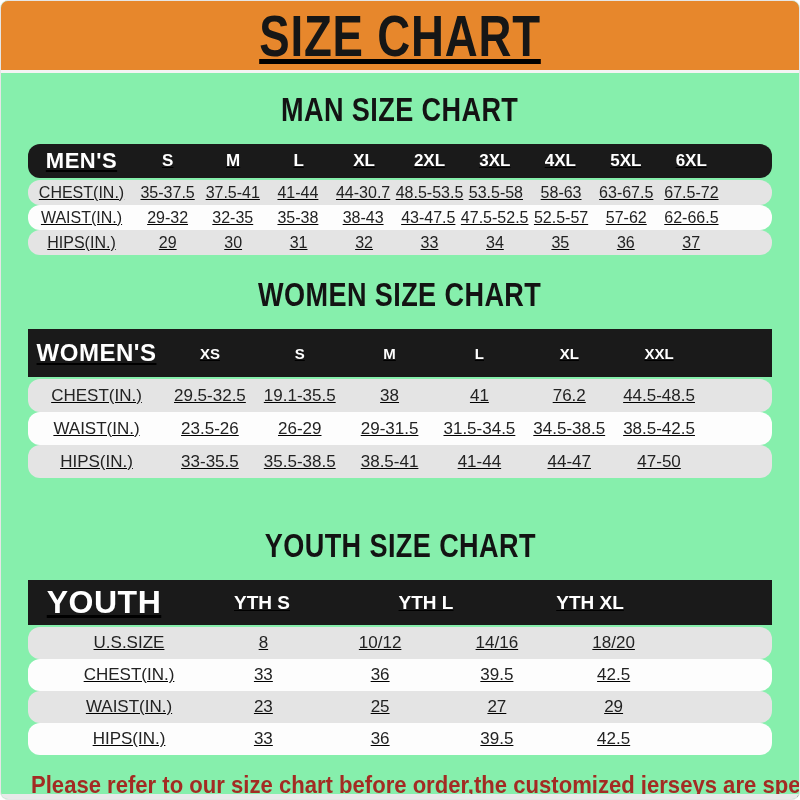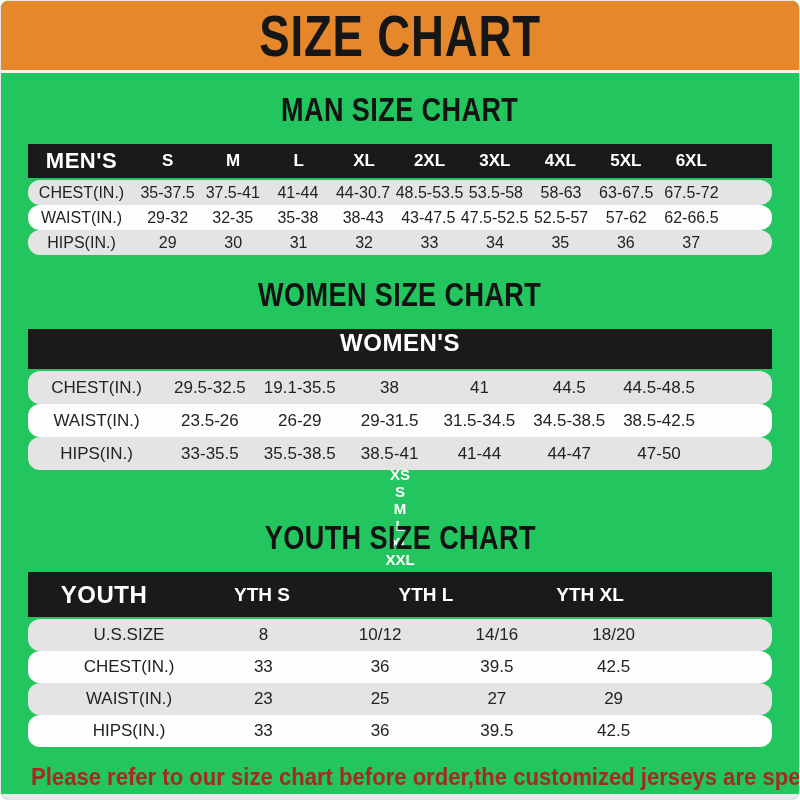--- a/index.html
+++ b/index.html
@@ -1,25 +1,26 @@
 <!DOCTYPE html>
 <html><head>
 <meta charset="utf-8">
 <style>
   * { margin:0; padding:0; box-sizing:border-box; }
   html,body { background:#ffffff; }
   body { width:800px; height:800px; font-family:"Liberation Sans", sans-serif; }
 
   .page {
     width:800px; height:800px;
-    background:#22c55e;
+    background:#86efac;
     border:1px solid #e6e6e6;
     border-radius:8px;
     overflow:hidden;
     position:relative;
+    text-decoration:underline;
   }
 
   
   .banner {
     height:72px;
     background:#E7872C;
     display:flex; align-items:center; justify-content:center;
     border-bottom:3px solid #f4f4f4;
   }
   .banner-title {
@@ -59,40 +60,40 @@
     margin-bottom:2px;
   }
   .trow { display:flex; align-items:center; color:#232323;border-radius:12px; }
   .trow.gray  { background:#E4E4E4; }
   .trow.white { background:#fdfdfd; }
 
   .tlabel { text-align:center; }
   .tcell  { flex:1 1 0; text-align:center; white-space:nowrap; }
 
   
-  .men .thead { height:34px; }
+  .men .thead { height:34px;border-radius:12px; }
   .men .trow  { height:25px; font-size:16px; }
   .men .tlabel { width:107px; flex:0 0 107px; }
   .men .thead .tlabel { font-size:22px; font-weight:800; letter-spacing:0.5px; }
   .men .thead .tcell  { font-size:17px; font-weight:600; }
   .men .spacer { flex:0 0 48px; }
 
   
-  .women .thead { height:40px;flex-direction:column; }
+  .women .thead { height:48px; }
   .women .trow  { height:33px; font-size:17px; }
   .women .tlabel { width:137px; flex:0 0 137px; }
   .women .thead .tlabel { font-size:24px; font-weight:800; letter-spacing:0.5px; }
   .women .thead .tcell  { font-size:15px; font-weight:600; }
   .women .spacer { flex:0 0 68px; }
 
   
   .youth .thead { height:45px; }
   .youth .trow  { height:32px; font-size:17px;padding-left:25px; }
   .youth .tlabel { width:152px; flex:0 0 152px; }
-  .youth .thead .tlabel { font-size:24px; font-weight:800; letter-spacing:0.5px; }
+  .youth .thead .tlabel { font-size:32px; font-weight:800; letter-spacing:0.5px; }
   .youth .thead .tcell  { font-size:19px; font-weight:600; }
   .youth .spacer { flex:0 0 100px; }
 
   
   .footer-note {
     margin:12px 0 0 30px;
     color:#A32B23;
     line-height:35px;
     transform-origin:left top;
   }
@@ -190,21 +191,21 @@
       <span class="tcell">XL</span>
       <span class="tcell">XXL</span>
       <span class="spacer"></span>
     </div>
     <div class="trow gray">
       <span class="tlabel">CHEST(IN.)</span>
       <span class="tcell">29.5-32.5</span>
       <span class="tcell">19.1-35.5</span>
       <span class="tcell">38</span>
       <span class="tcell">41</span>
-      <span class="tcell">44.5</span>
+      <span class="tcell">76.2</span>
       <span class="tcell">44.5-48.5</span>
       <span class="spacer"></span>
     </div>
     <div class="trow white">
       <span class="tlabel">WAIST(IN.)</span>
       <span class="tcell">23.5-26</span>
       <span class="tcell">26-29</span>
       <span class="tcell">29-31.5</span>
       <span class="tcell">31.5-34.5</span>
       <span class="tcell">34.5-38.5</span>

